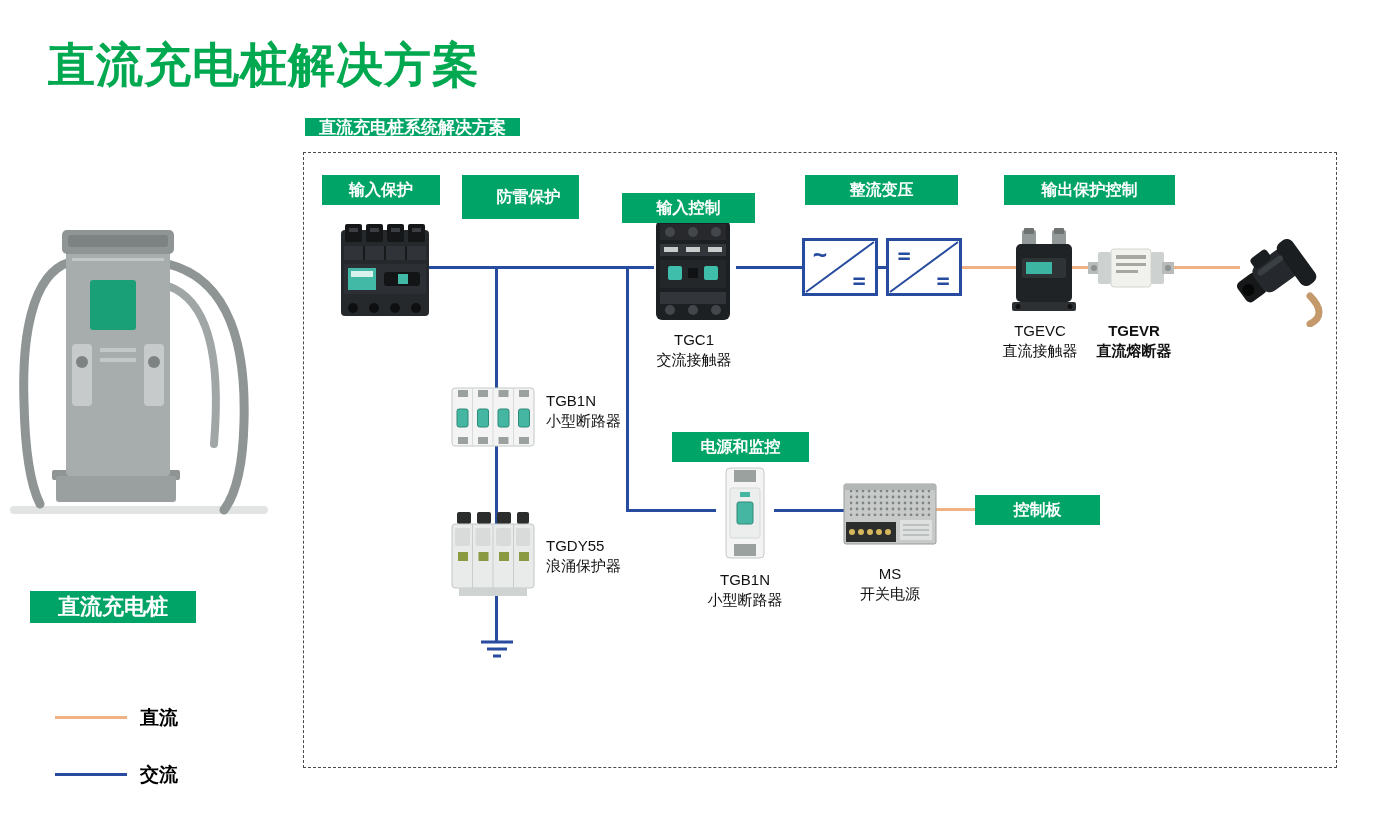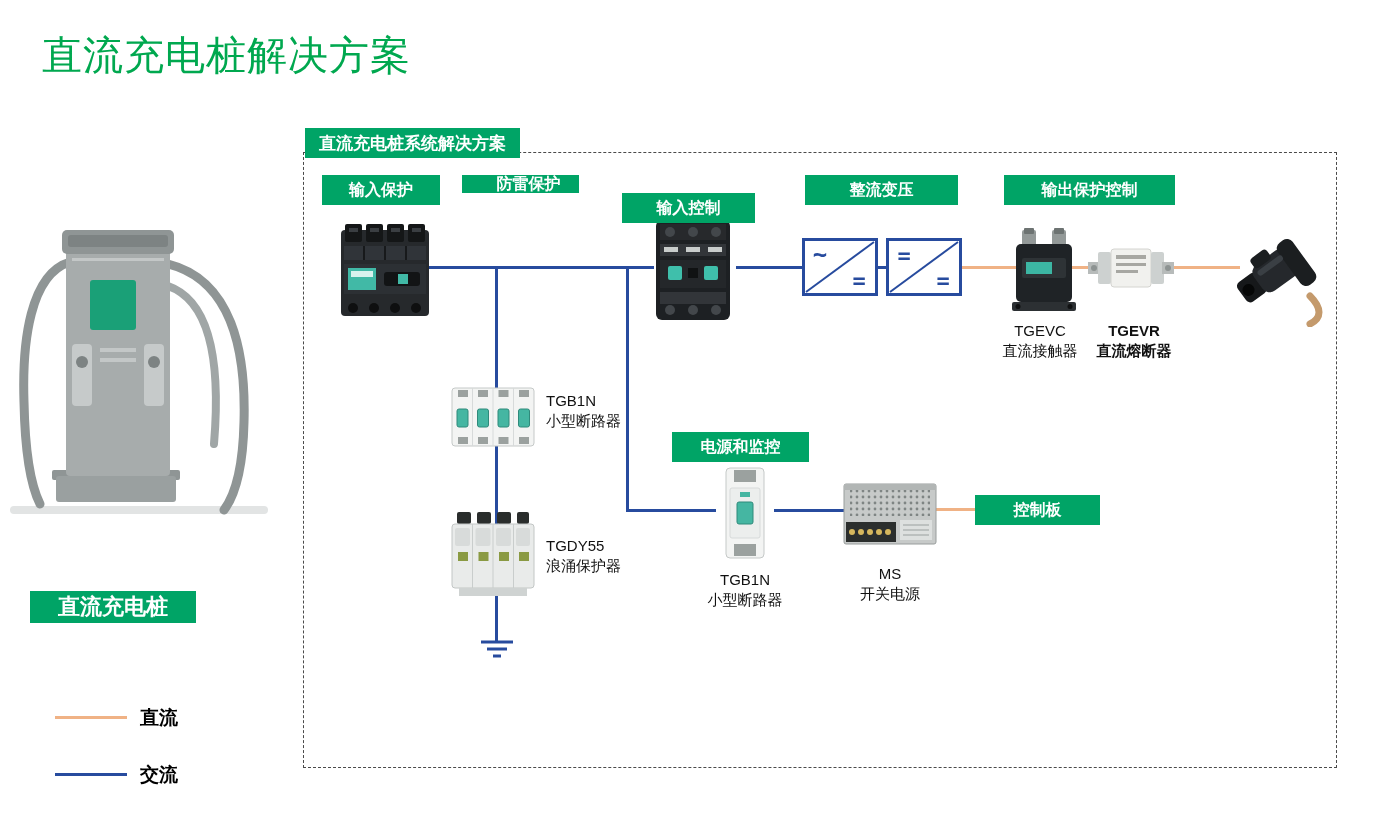--- a/index.html
+++ b/index.html
@@ -5,24 +5,24 @@
   :root{
     --brand-green:#00a84f;
     --badge-green:#00a466;
     --ac-blue:#274b9e;
     --dc-orange:#f0b285;
   }
   *{box-sizing:border-box;}
   body{margin:0;background:#fff;font-family:"Liberation Sans","DejaVu Sans",sans-serif;}
   #canvas{position:relative;width:1373px;height:831px;background:#fff;overflow:hidden;}
 
-  .page-title{position:absolute;left:42px;top:28px;margin:0;font-size:40px;font-weight:400;color:var(--brand-green);letter-spacing:1px;}
+  .page-title{position:absolute;left:42px;top:28px;margin:6px;font-size:47px;font-weight:700;color:var(--brand-green);letter-spacing:1px;}
 
   .gbadge{position:absolute;background:var(--badge-green);color:#fff;font-weight:bold;font-size:16px;display:flex;align-items:center;justify-content:center;z-index:5;}
-  .diagram-header{left:305px;top:128px;height:30px;padding:0 14px;font-size:17px;}
+  .diagram-header{left:305px;top:118px;height:18px;padding:0 14px;font-size:17px;}
 
   #dashed-box{position:absolute;left:303px;top:152px;width:1034px;height:616px;border:1.6px dashed #4a4a4a;z-index:1;}
 
   .wire{position:absolute;z-index:2;}
   .wire.ac{background:var(--ac-blue);}
   .wire.dc{background:var(--dc-orange);}
 
   .comp{position:absolute;z-index:3;}
   .comp svg{display:block;width:100%;height:100%;}
 
@@ -50,21 +50,21 @@
 
 <div id="canvas">
 
   <h1 class="page-title">直流充电桩解决方案</h1>
 
   <div class="gbadge diagram-header">直流充电桩系统解决方案</div>
 
   <div id="dashed-box"></div>
 
   <div class="gbadge" style="left:322px;top:175px;width:118px;height:30px;">输入保护</div>
-  <div class="gbadge" style="left:462px;top:175px;width:117px;height:18px;padding-left:16px;">防雷保护</div>
+  <div class="gbadge" style="left:462px;top:175px;width:117px;height:44px;padding-left:16px;">防雷保护</div>
   <div class="gbadge" style="left:622px;top:193px;width:133px;height:30px;">输入控制</div>
   <div class="gbadge" style="left:805px;top:175px;width:153px;height:30px;">整流变压</div>
   <div class="gbadge" style="left:1004px;top:175px;width:171px;height:30px;">输出保护控制</div>
   <div class="gbadge" style="left:672px;top:432px;width:137px;height:30px;">电源和监控</div>
   <div class="gbadge" style="left:975px;top:495px;width:125px;height:30px;">控制板</div>
 
   <div class="wire ac" style="left:428px;top:266px;width:226px;height:3px;"></div>
   <div class="wire ac" style="left:495px;top:266px;width:3px;height:375px;"></div>
   <div class="wire ac" style="left:736px;top:266px;width:66px;height:3px;"></div>
   <div class="wire ac" style="left:876px;top:266px;width:10px;height:3px;"></div>
@@ -315,20 +315,24 @@
   </div>
 
   <div class="comp-label" style="left:546px;top:391px;width:120px;">
     <span class="model">TGB1N</span>
     <span class="cname">小型断路器</span>
   </div>
   <div class="comp-label" style="left:546px;top:536px;width:130px;">
     <span class="model">TGDY55</span>
     <span class="cname">浪涌保护器</span>
   </div>
+  <div class="comp-label center" style="left:622px;top:330px;width:144px;">
+    <span class="model">TGC1</span>
+    <span class="cname">交流接触器</span>
+  </div>
   <div class="comp-label center" style="left:985px;top:321px;width:110px;">
     <span class="model">TGEVC</span>
     <span class="cname">直流接触器</span>
   </div>
   <div class="comp-label center" style="left:1079px;top:321px;width:110px;font-weight:bold;">
     <span class="model">TGEVR</span>
     <span class="cname">直流熔断器</span>
   </div>
   <div class="comp-label center" style="left:683px;top:570px;width:124px;">
     <span class="model">TGB1N</span>

